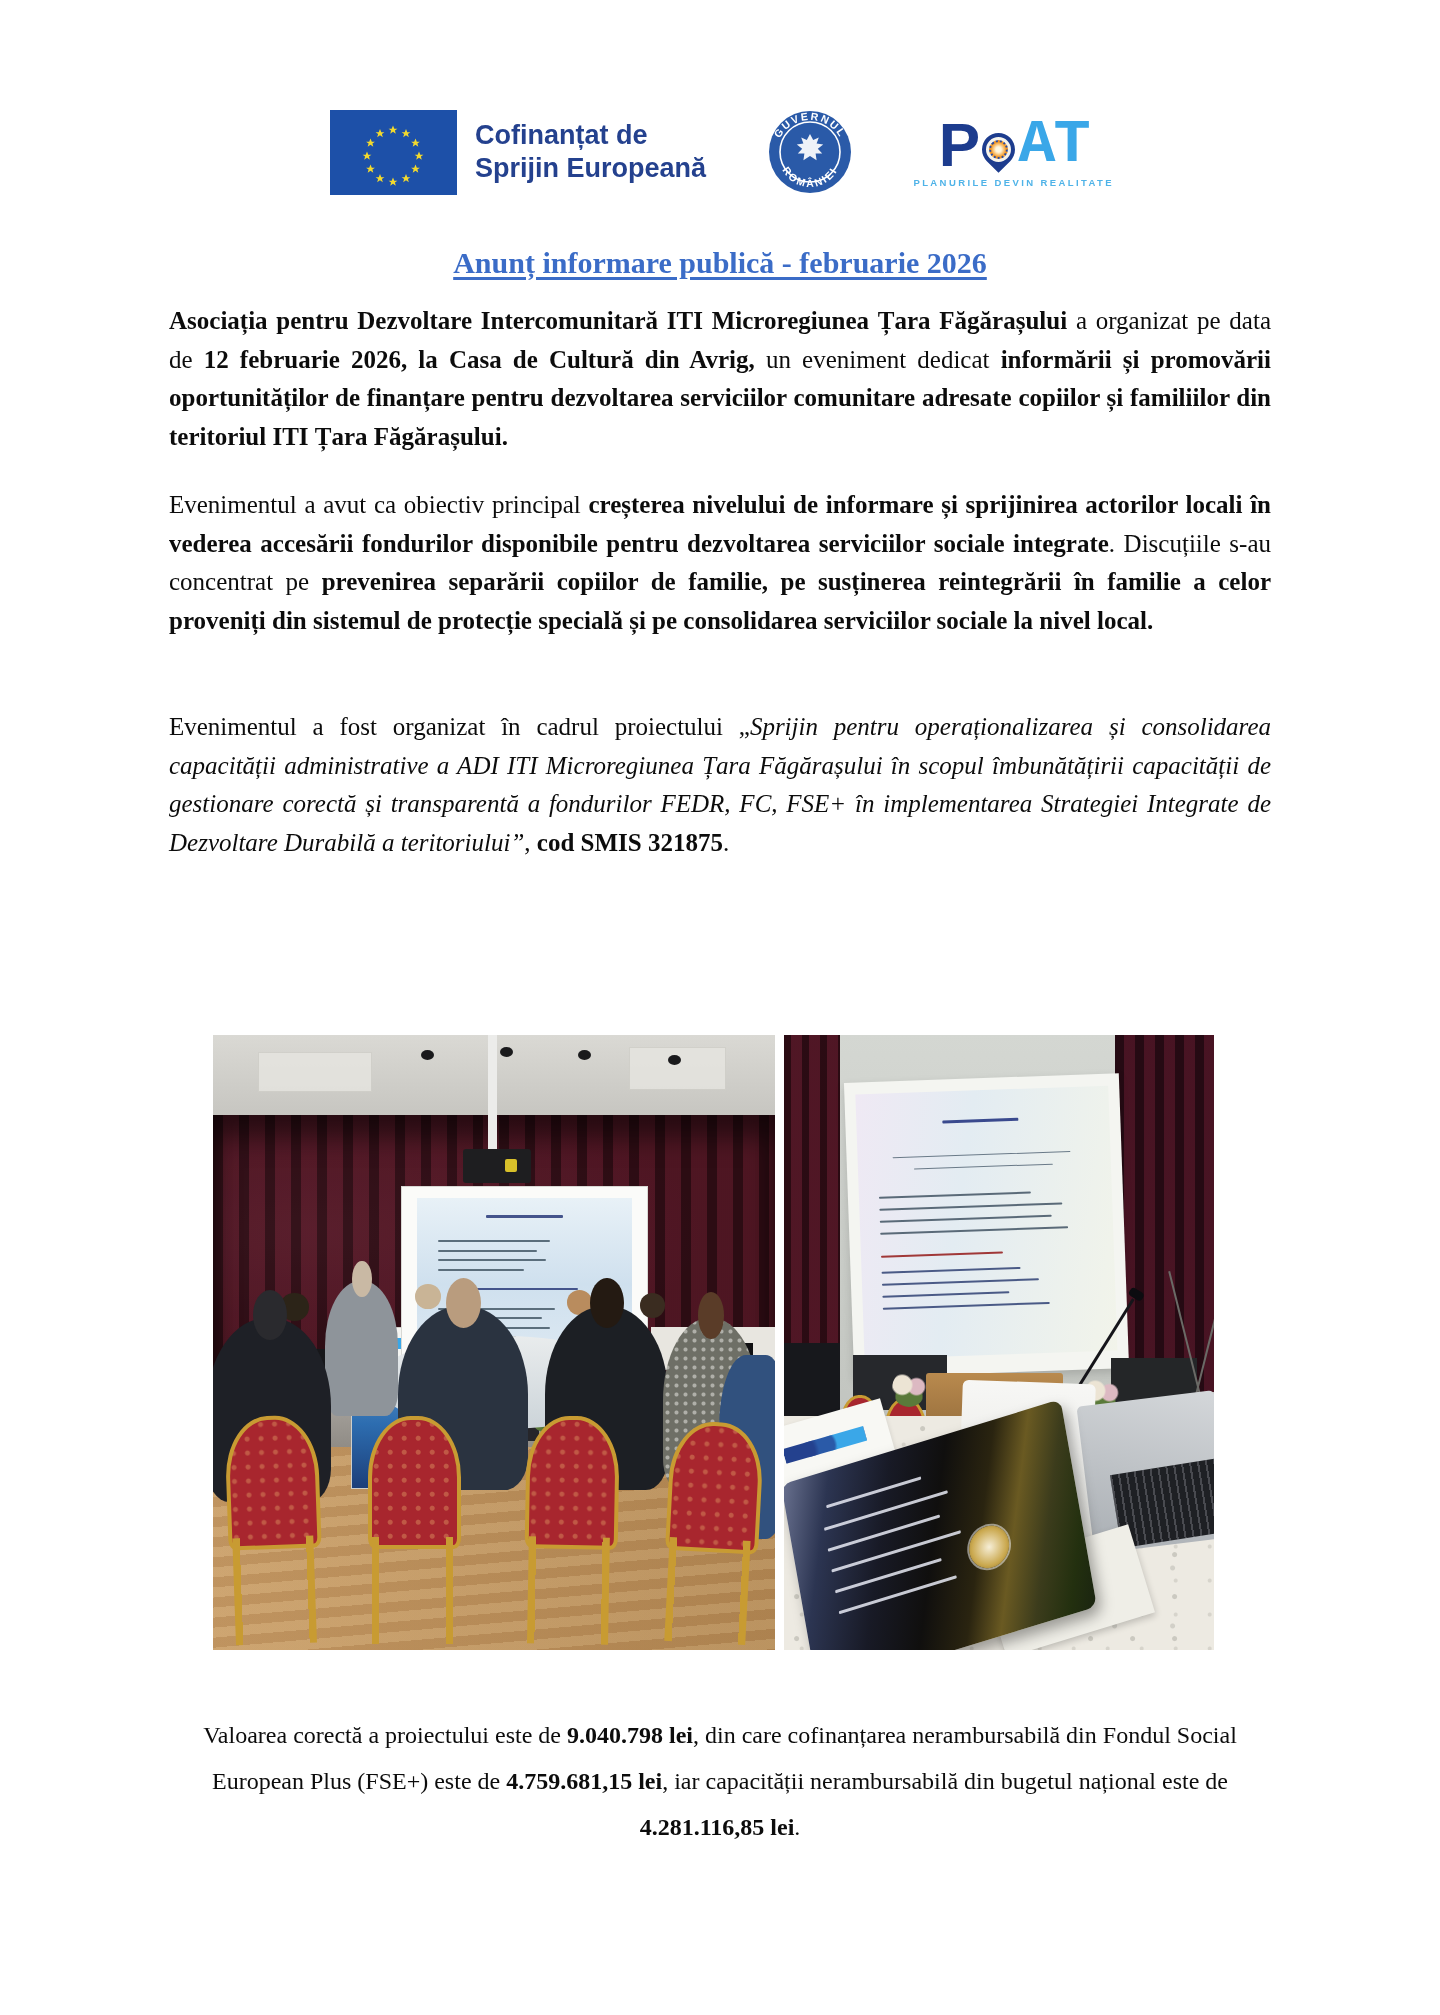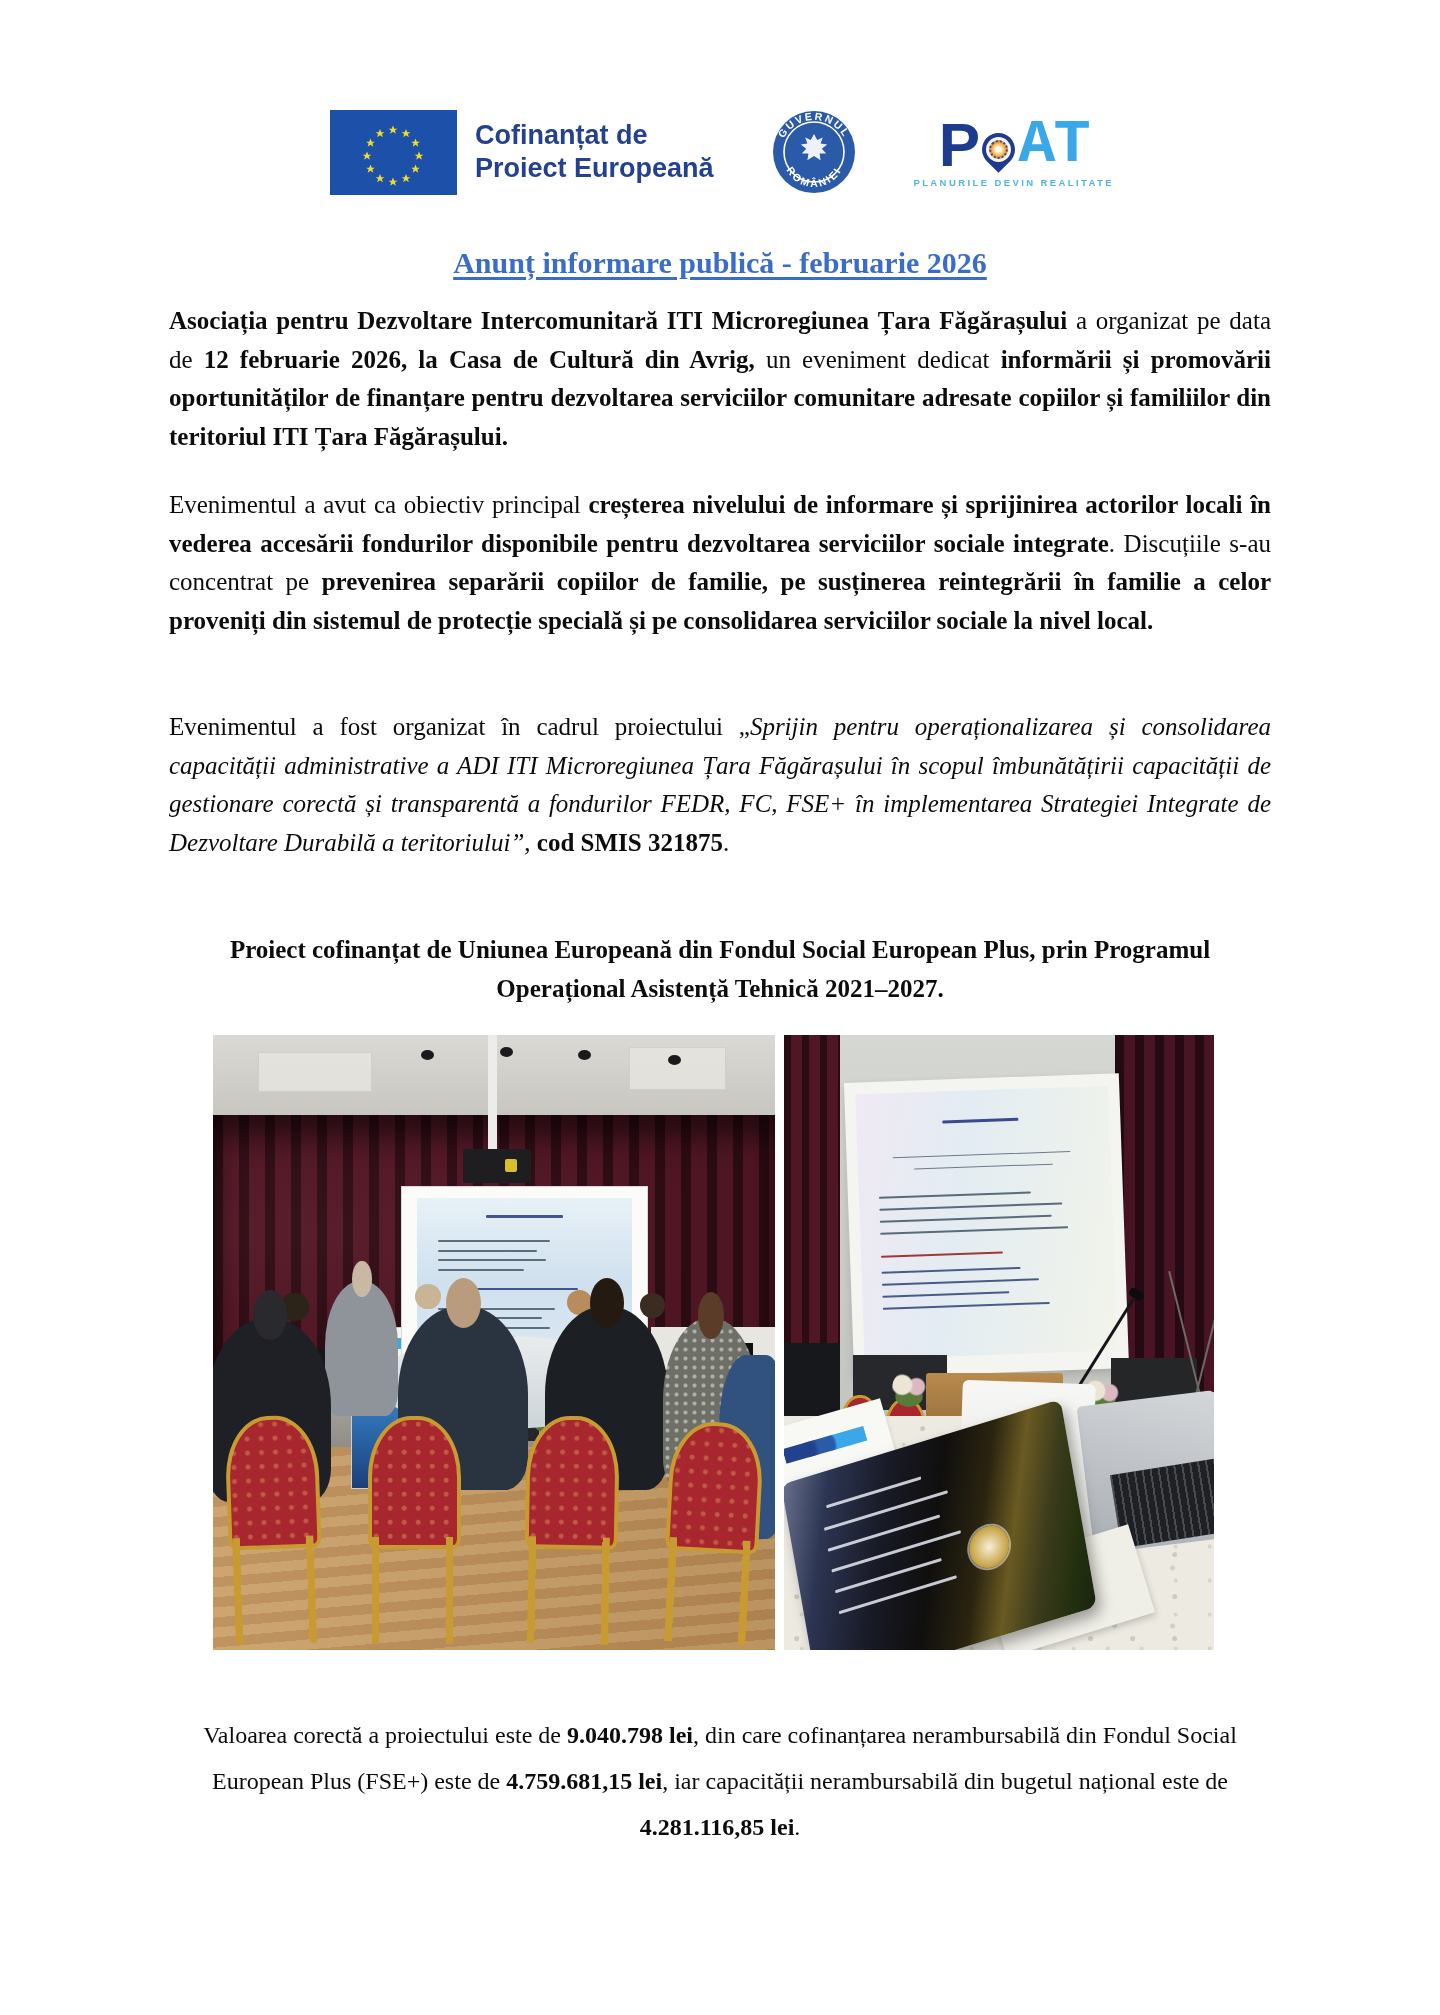--- a/index.html
+++ b/index.html
@@ -166,21 +166,21 @@
           <use href="#star" transform="translate(76,68.5)"></use>
         <use href="#star" transform="translate(63,72)"></use>
           <use href="#star" transform="translate(50,68.5)"></use>
         <use href="#star" transform="translate(40.5,59)"></use>
           <use href="#star" transform="translate(37,46)"></use>
         <use href="#star" transform="translate(40.5,33)"></use>
           <use href="#star" transform="translate(50,23.5)"></use>
       </svg>
       <div class="eu-label">
         <div>Cofinanțat de</div>
-        <div>Proiect Europeană</div>
+        <div>Sprijin Europeană</div>
       </div>
     </div>
 
     <svg class="gov-seal" viewBox="0 0 84 84" aria-hidden="true">
       <circle cx="42" cy="42" r="41" fill="#2a5aa8"></circle>
       <circle cx="42" cy="42" r="30" fill="none" stroke="#ffffff" stroke-width="1.6"></circle>
       <defs>
         <path id="arcT" d="M 8,44 A 34,34 0 0 1 76,44" fill="none"></path>
         <path id="arcB" d="M 11,46 A 31,31 0 0 0 73,46" fill="none"></path>
       </defs>
@@ -205,21 +205,20 @@
       </div>
       <div class="poat-tag">PLANURILE DEVIN REALITATE</div>
     </div>
   </div>
 
   <div class="doc-title"><span>Anunț informare publică - februarie 2026</span></div>
 
   <div class="para p1"><b>Asociația pentru Dezvoltare Intercomunitară ITI Microregiunea Țara Făgărașului</b><span> a organizat pe data de </span><b>12 februarie 2026, la Casa de Cultură din Avrig,</b><span> un eveniment dedicat </span><b>informării și promovării oportunităților de finanțare pentru dezvoltarea serviciilor comunitare adresate copiilor și familiilor din teritoriul ITI Țara Făgărașului.</b></div>
   <div class="para p2"><span>Evenimentul a avut ca obiectiv principal </span><b>creșterea nivelului de informare și sprijinirea actorilor locali în vederea accesării fondurilor disponibile pentru dezvoltarea serviciilor sociale integrate</b><span>. Discuțiile s-au concentrat pe </span><b>prevenirea separării copiilor de familie, pe susținerea reintegrării în familie a celor proveniți din sistemul de protecție specială și pe consolidarea serviciilor sociale la nivel local.</b></div>
   <div class="para p3"><span>Evenimentul a fost organizat în cadrul proiectului „</span><i>Sprijin pentru operaționalizarea și consolidarea capacității administrative a ADI ITI Microregiunea Țara Făgărașului în scopul îmbunătățirii capacității de gestionare corectă și transparentă a fondurilor FEDR, FC, FSE+ în implementarea Strategiei Integrate de Dezvoltare Durabilă a teritoriului”</i><span>, </span><b>cod SMIS 321875</b><span>.</span></div>
-  <div class="para p4"><b>Proiect cofinanțat de Uniunea Europeană din Fondul Social European Plus, prin Programul Operațional Asistență Tehnică 2021–2027.</b></div>
 
   <div class="photo photo-left" role="img" aria-label="Sală de conferință: ecran de proiecție, cortină vișinie, participanți la masă rotundă pe scaune roșii cu cadru auriu">
     <div class="ceilingL">
       <span class="panel" style="left:8%;top:20%;width:20%;height:46%;"></span>
       <span class="panel" style="left:74%;top:14%;width:17%;height:50%;"></span>
       <span class="lampdot" style="left:37%;top:18%;"></span>
       <span class="lampdot" style="left:51%;top:14%;"></span>
       <span class="lampdot" style="left:65%;top:18%;"></span>
       <span class="lampdot" style="left:81%;top:24%;"></span>
     </div>

